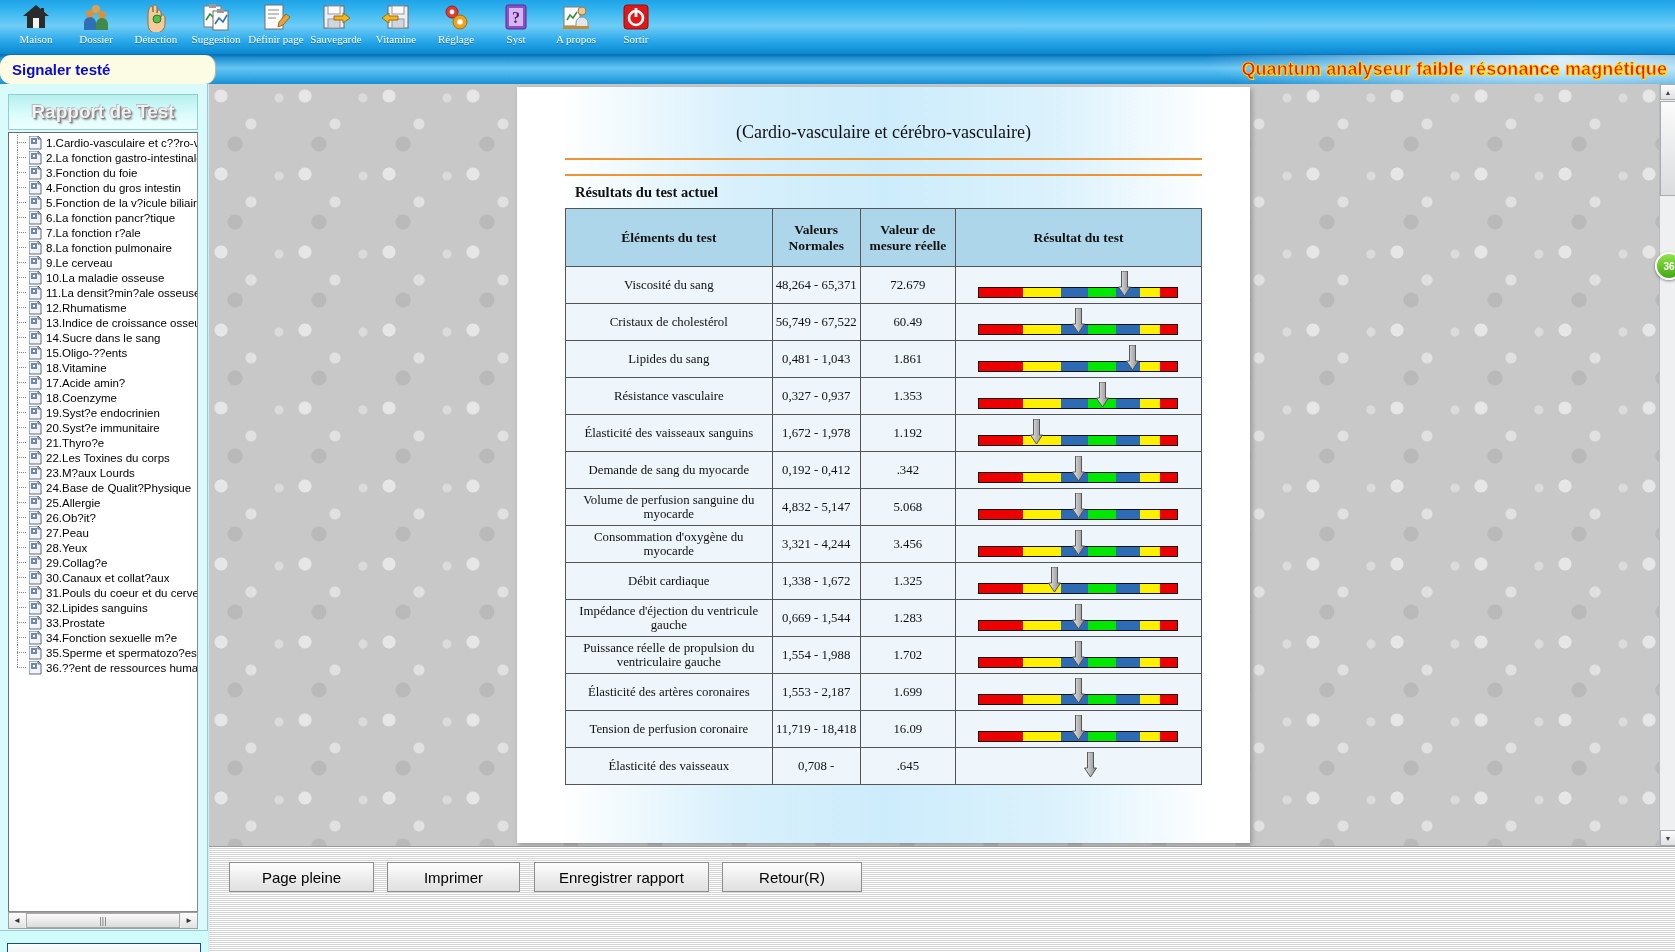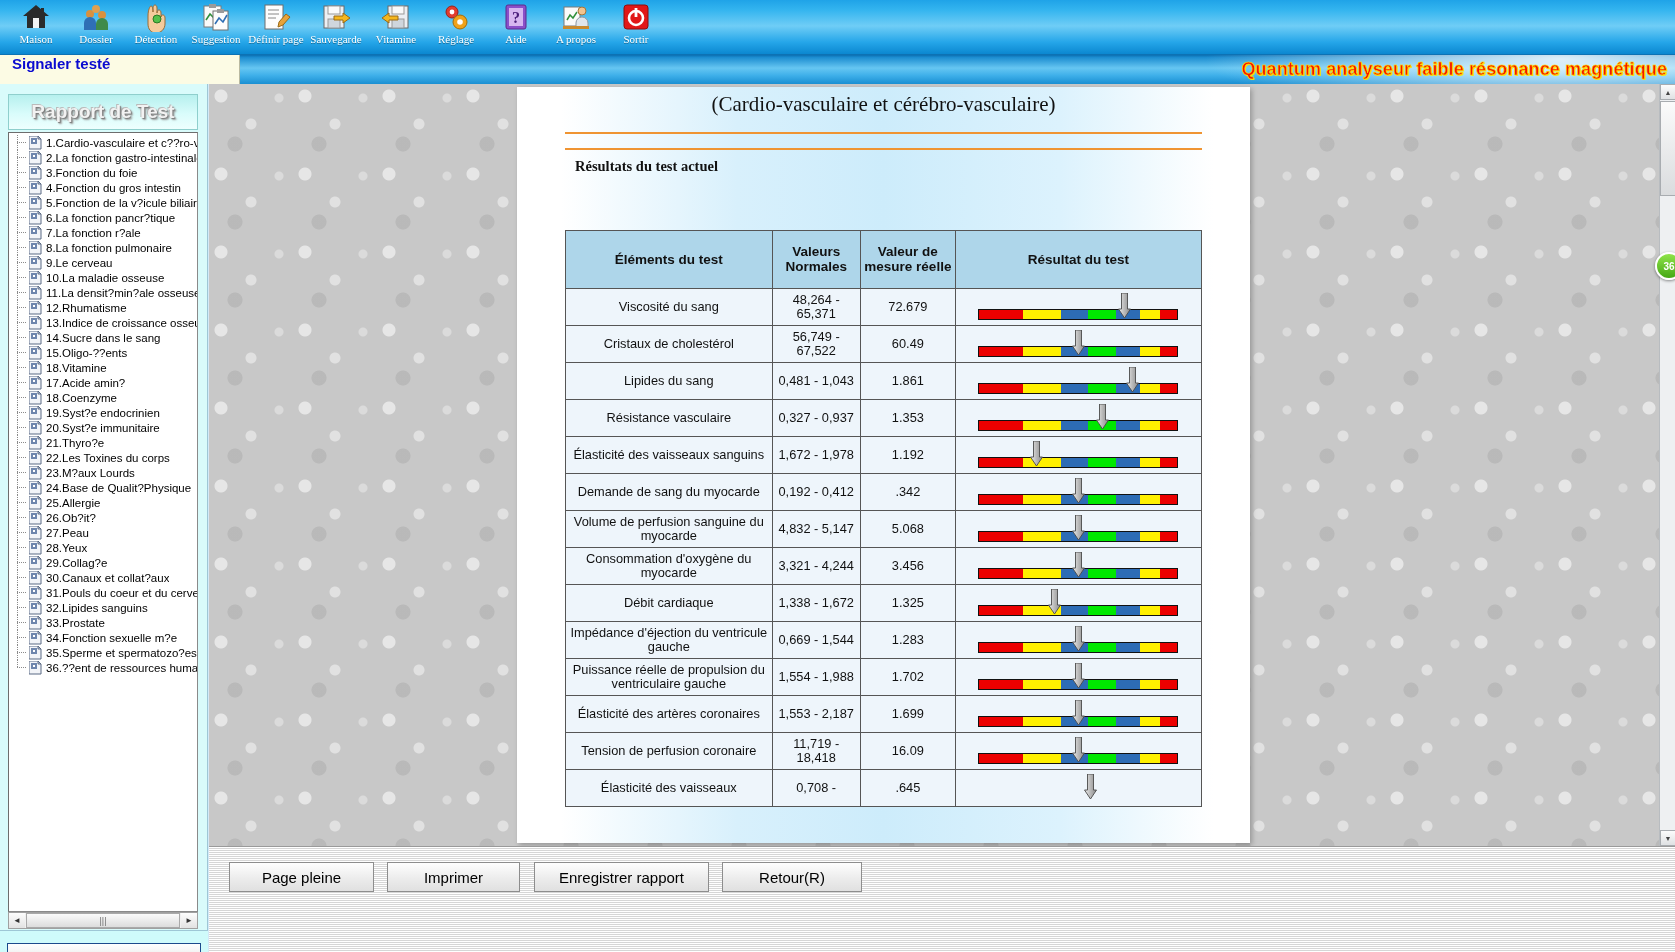--- a/index.html
+++ b/index.html
@@ -37,23 +37,23 @@
     position: absolute; left: 0; top: 55px; width: 1675px; height: 29px;
     background: linear-gradient(to bottom,#0b6fb1 0%, #1b8cd0 8%, #66c6f2 45%, #3fb0ea 70%, #1a8fd2 100%);
     overflow: hidden;
   }
   #banner:after {
     content: ""; position: absolute; right: 0; top: -40px; width: 520px; height: 110px;
     background: radial-gradient(ellipse at 78% 40%, rgba(255,255,255,.85) 0%, rgba(255,255,255,0) 62%);
     pointer-events: none;
   }
   #banner-left {
-    position: absolute; left: 0; top: 0; width: 240px; height: 29px;
+    position: absolute; left: 0; top: 0; width: 216px; height: 29px;
     background: #fcfbe4; border-right: 1px solid #b9b9a0;
-    display: flex; align-items: flex-start; padding-left: 12px;
+    display: flex; align-items: center; padding-left: 12px; border-radius: 11px;
   }
   #banner-left span {
     font-size: 15px; font-weight: bold; color: #0a0ad0;
   }
   #banner-right {
     position: absolute; right: 8px; top: 4px; z-index: 3;
     font-size: 18px; font-weight: bold; color: #f51500;
     letter-spacing: .1px;
     -webkit-text-stroke: .6px #ffe000;
     text-shadow: 0 0 1px #ffd000, 1px 1px 0 rgba(255,230,0,.9);
@@ -149,41 +149,40 @@
     overflow: hidden;
   }
   #pagewhite {
     position:absolute; left:0; top:0; width:733px; height:756px;
     background:
       linear-gradient(to right, #ffffff 0%, #ffffff 6%, #d8f0fc 30%, #cdecfb 50%, #dcf2fd 74%, #ffffff 95%, #ffffff 100%);
   }
   #pageinner { position: relative; padding: 0 48px; }
   #rep-title {
     text-align: center; font-family: "Liberation Serif", serif;
-    font-size: 21px; color: #111; line-height: 1.28; padding-top: 4px;
+    font-size: 18px; color: #111; line-height: 1.28; padding-top: 34px;
     white-space: nowrap;
   }
   #rep-title .l2 { display:block; }
   .hrule { height: 2px; background: #ef9432; margin: 14px 0 0 0; }
   #meta {
     font-family: "Liberation Serif", serif; font-size: 13.5px; color: #111;
     padding: 9px 0 8px 0;
   }
   .meta-row { display: flex; width: 100%; margin: 2px 0; }
   .m-a { width: 40%; }
   .m-b { width: 26%; }
   .m-c { width: 34%; text-align: right; }
   #sect-title {
     font-family: "Liberation Serif", serif; font-size: 14.5px; font-weight: bold;
     color: #111; padding: 8px 0 7px 10px;
   }
   table#result {
     border-collapse: collapse; width: 100%; table-layout: fixed;
-    font-family: Liberation Sans, sans-serif;
-    margin-top: 48px;
+    font-family: Liberation Serif, serif;
   }
   table#result th, table#result td {
     border: 1px solid #555; padding: 3px 2px; text-align: center; vertical-align: middle;
   }
   table#result thead th {
     background: #aed6ea; font-size: 13.5px; font-weight: bold; color: #111;
     height: 58px; line-height: 1.15;
   }
   table#result tbody td {
     background: #eef5fb; font-size: 12.8px; color: #111; height: 36px; line-height: 1.12;
@@ -343,21 +342,21 @@
       <div class="tb-lbl">Réglage</div>
     </div>
     <div class="tb-item">
       <div class="tb-ico">
         <svg width="30" height="30" viewBox="0 0 30 30">
           <rect x="5" y="3" width="20" height="24" rx="2" fill="#8b4fc9" stroke="#5a2c8c"></rect>
           <rect x="8" y="6" width="14" height="18" fill="#d7b6f0"></rect>
           <text x="15" y="21" font-size="16" font-family="serif" font-weight="bold" text-anchor="middle" fill="#4a1d7a">?</text>
         </svg>
       </div>
-      <div class="tb-lbl">Aide</div>
+      <div class="tb-lbl">Syst</div>
     </div>
     <div class="tb-item">
       <div class="tb-ico">
         <svg width="30" height="30" viewBox="0 0 30 30">
           <rect x="3" y="5" width="16" height="19" fill="#fafafa" stroke="#7a7a7a"></rect>
           <polyline points="6,18 9,13 12,16 16,10" fill="none" stroke="#2f8f3a" stroke-width="1.5"></polyline>
           <circle cx="21" cy="9" r="4" fill="#f2c48f" stroke="#a5763a"></circle>
           <path d="M15 26v-5a6 6 0 0 1 12 0v5z" fill="#dfe6ec" stroke="#8e97a1"></path>
           <rect x="2" y="24" width="26" height="3" fill="#c98a2e"></rect>
         </svg>

